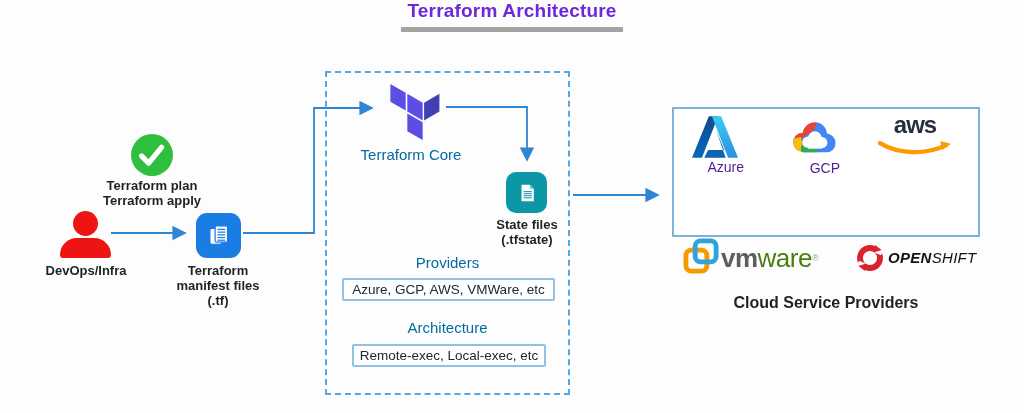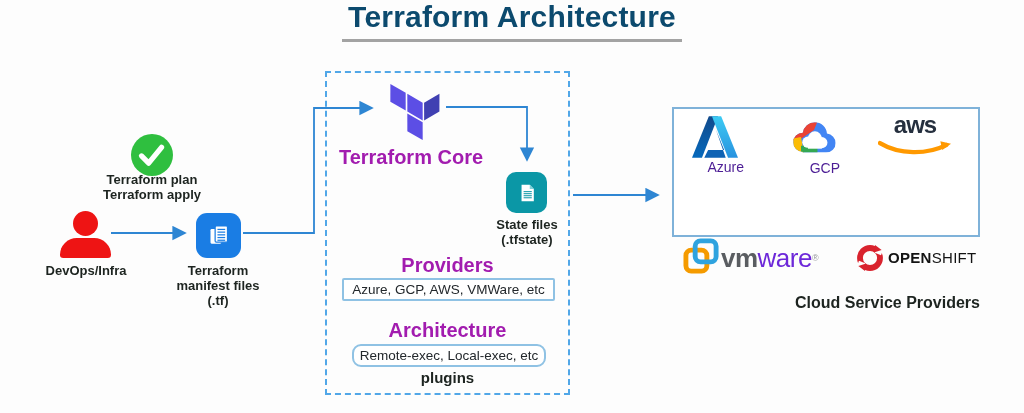--- a/index.html
+++ b/index.html
@@ -2,48 +2,48 @@
 <html><head>
 <meta charset="utf-8">
 <style>
   html,body{margin:0;padding:0;background:#fdfdfd;}
   #canvas{position:relative;width:1024px;height:413px;background:#fdfdfd;overflow:hidden;
           font-family:"Liberation Sans",sans-serif;color:#1d2420;}
   .abs{position:absolute;}
   .ctr{text-align:center;}
   
   #title{left:0;top:8;width:1024px;text-align:center;}
-  #title span{display:inline-block;font-size:30px;font-weight:bold;color:#0c4a6e;
-              letter-spacing:.2px;border-bottom:3px solid #a3a3a3;padding:0 6px 5px 6px;}
+  #title span{display:inline-block;font-size:19px;font-weight:bold;color:#6d28d9;
+              letter-spacing:.2px;border-bottom:5px solid #a3a3a3;padding:0 6px 5px 6px;}
   
   .cap{font-size:13px;font-weight:bold;line-height:15px;color:#1d2420;}
-  .head{font-size:20px;font-weight:bold;color:#a21caf;}
+  .head{font-size:15px;font-weight:normal;color:#0369a1;}
   
   #check{left:131px;top:134px;width:42px;height:42px;border-radius:50%;background:#2FBF3F;}
   #person-head{left:73px;top:211px;width:25px;height:25px;border-radius:50%;background:#EE1414;}
   #person-body{left:60px;top:238px;width:51px;height:20px;background:#EE1414;
                border-radius:26px 26px 5px 5px;}
   #manifest-icon{left:196px;top:213px;width:45px;height:45px;border-radius:11px;background:#1A7DE4;
                  display:flex;align-items:center;justify-content:center;}
   
   #core-box{left:325px;top:71px;width:245px;height:324px;border:2px dashed #51A7E8;box-sizing:border-box;}
   #tf-logo{left:386px;top:84px;}
   #state-icon{left:506px;top:172px;width:41px;height:41px;border-radius:10px;background:#0B97A6;
               display:flex;align-items:center;justify-content:center;}
   .listbox{box-sizing:border-box;border:2px solid #8FC2E4;background:#fff;border-radius:2px;
            font-size:13.5px;color:#23282c;text-align:center;line-height:19px;}
   
   #cloud-box{left:672px;top:107px;width:308px;height:130px;border:2px solid #7FB2D9;background:#fff;box-sizing:border-box;}
   .logo-label{font-size:14px;color:#4c1d95;text-align:right;}
   #aws-word{font-size:24px;font-weight:bold;color:#252F3E;letter-spacing:-1px;line-height:30px;}
   #vmware-text{font-size:26px;letter-spacing:-0.5px;line-height:36px;white-space:nowrap;}
   #vmware-text .vm{font-weight:bold;color:#5a5d61;}
-  #vmware-text .ware{font-weight:normal;color:#6d28d9;}
+  #vmware-text .ware{font-weight:normal;color:#4d7c0f;}
   #vmware-text .reg{font-size:9px;color:#97999c;vertical-align:top;}
-  #openshift-text{font-size:15px;letter-spacing:.3px;color:#131313;white-space:nowrap;line-height:30px;}
+  #openshift-text{font-size:15px;letter-spacing:.3px;color:#131313;white-space:nowrap;line-height:30px;font-style:italic;}
   #openshift-text .open{font-weight:bold;}
   #openshift-text .shift{font-weight:normal;}
 </style>
 </head>
 <body>
 
 <div id="canvas">
 
   <svg class="abs" width="1024" height="413" style="left:0;top:0;">
     <defs>
@@ -61,21 +61,21 @@
 
   <div class="abs" id="title">
     <span>Terraform Architecture</span>
   </div>
 
   <div class="abs" id="check">
     <svg width="42" height="42" viewBox="0 0 44 44">
       <polyline points="11,23 18.5,30.5 32,14" fill="none" stroke="#fff" stroke-width="5.5" stroke-linecap="round" stroke-linejoin="round"></polyline>
     </svg>
   </div>
-  <div class="abs ctr cap" style="left:72px;top:172px;width:160px;text-align:center;">
+  <div class="abs ctr cap" style="left:72px;top:178px;width:160px;text-align:center;">
     <div>Terraform plan</div>
     <div>Terraform apply</div>
   </div>
 
   <div class="abs" id="person-head"></div>
   <div class="abs" id="person-body"></div>
   <div class="abs ctr cap" style="left:16px;top:263px;width:140px;">
     <div>DevOps/Infra</div>
   </div>
 
@@ -132,27 +132,24 @@
     <div>State files</div>
     <div>(.tfstate)</div>
   </div>
   <div class="abs listbox" style="left:342px;top:278px;width:213px;height:23px;">
     <span>Azure, GCP, AWS, VMWare, etc</span>
   </div>
 
   <div class="abs ctr head" style="left:325px;top:319px;width:245px;">
     <span>Architecture</span>
   </div>
-  <div class="abs listbox" style="left:352px;top:344px;width:194px;height:23px;border-radius:9px;">
+  <div class="abs listbox" style="left:352px;top:344px;width:194px;height:23px;">
     <span>Remote-exec, Local-exec, etc</span>
   </div>
 
-  <div class="abs ctr" style="left:325px;top:369px;width:245px;font-size:15px;font-weight:bold;">
-    <span>plugins</span>
-  </div>
 
   <div class="abs" id="cloud-box"></div>
 
   <div class="abs" style="left:692px;top:116px;">
     <svg width="46" height="42" viewBox="0 0 60 54">
       <defs>
         <linearGradient id="azL" x1="0" y1="0" x2="0" y2="1">
           <stop offset="0" stop-color="#114A8B"></stop>
             <stop offset="1" stop-color="#0669BC"></stop>
         </linearGradient>
@@ -220,17 +217,17 @@
       <rect x="21" y="1" width="8" height="9" fill="#fdfdfd" transform="rotate(22 18 18)"></rect>
       <rect x="7" y="26" width="8" height="9" fill="#fdfdfd" transform="rotate(22 18 18)"></rect>
       <polygon points="24,2.5 32,8.5 23.5,11" fill="#D9232E"></polygon>
       <polygon points="12,33.5 4,27.5 12.5,25" fill="#D9232E"></polygon>
     </svg>
   </div>
   <div class="abs" id="openshift-text" style="left:888px;top:243px;">
     <span class="open">OPEN</span><span class="shift">SHIFT</span>
   </div>
 
-  <div class="abs ctr" style="left:672px;top:294px;width:308px;font-size:16px;font-weight:bold;text-align:right;">
+  <div class="abs ctr" style="left:672px;top:294px;width:308px;font-size:16px;font-weight:bold;">
     <span>Cloud Service Providers</span>
   </div>
 
 </div>
 
 </body></html>

